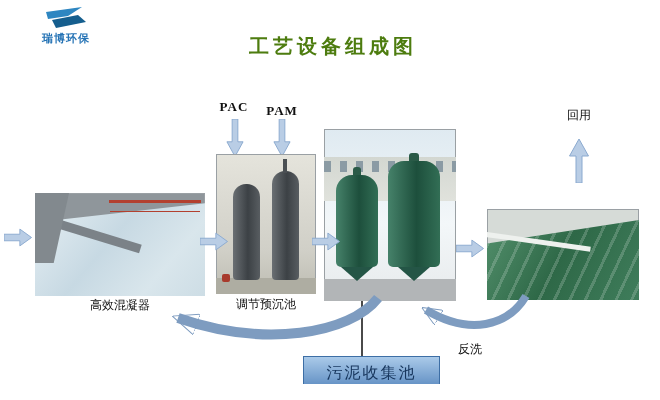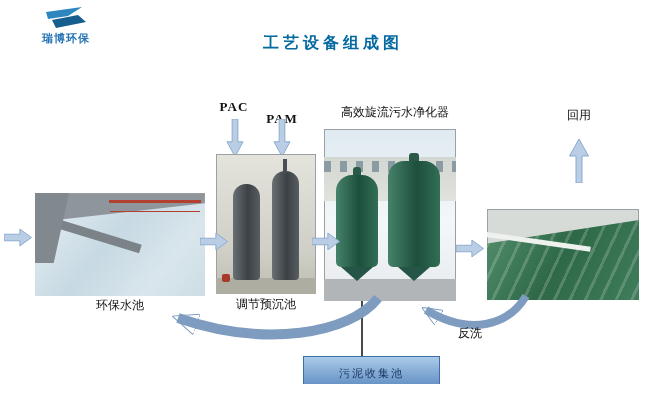--- a/index.html
+++ b/index.html
@@ -1,22 +1,22 @@
 <!DOCTYPE html>
 <html><head>
 <meta charset="utf-8">
 <style>
   html,body{margin:0;padding:0;background:#ffffff;}
   .canvas{position:relative;width:660px;height:384px;background:#fff;overflow:hidden;
           font-family:"Liberation Serif","DejaVu Serif",serif;}
   .abs{position:absolute;}
 
   
-  .title{left:160px;top:33px;width:346px;text-align:center;font-size:16px;font-weight:700;
-         letter-spacing:4px;color:#0369a1;}
+  .title{left:160px;top:33px;width:346px;text-align:center;font-size:20px;font-weight:700;
+         letter-spacing:4px;color:#4d7c0f;}
   .brand-text{left:28px;top:31px;width:76px;text-align:center;font-size:11px;font-weight:700;
               color:#2573b5;letter-spacing:1px;}
   .label{font-size:12px;color:#111;text-align:center;}
   .dosing-label{font-size:13px;font-weight:700;color:#111;text-align:center;letter-spacing:1px;}
 
   
   .ba{fill:#b9cde5;stroke:#8aa9cf;stroke-width:1;}
   .arrow svg{display:block;}
 
   
@@ -67,51 +67,50 @@
            clip-path:polygon(0 38%,100% 12%,100% 100%,0 100%);}
   .e-edge{position:absolute;left:-6px;top:30px;width:110px;height:5px;background:#eef1ee;transform:rotate(8deg);}
 
   
   .vline{left:361px;top:301px;width:2px;height:55px;background:#4a4a4a;}
   .curve path{fill:none;stroke:#7e9cc0;}
 
   
   .sludge{left:303px;top:356px;width:135px;height:32px;border:1px solid #3d6ea5;
           background:linear-gradient(#aacae9,#5b8ac0);display:flex;align-items:center;justify-content:center;
-          font-size:11px;color:#17365d;letter-spacing:2px;}
+          font-size:16px;color:#17365d;letter-spacing:2px;}
 </style>
 </head>
 <body>
 
 <div class="canvas">
 
   <div class="abs" style="left:44px;top:7px">
     <svg width="44" height="22" viewBox="0 0 44 22">
       <polygon points="2,5 38,0 24,9 4,12" fill="#2e86c1"></polygon>
       <polygon points="8,13 34,8 42,15 12,21" fill="#155e8e"></polygon>
     </svg>
   </div>
   <div class="abs brand-text">瑞博环保</div>
 
   <div class="abs title">工艺设备组成图</div>
 
   <div class="abs dosing-label" style="left:212px;top:99px;width:44px">PAC</div>
-  <div class="abs dosing-label" style="left:260px;top:111px;width:44px">PAM</div>
+  <div class="abs dosing-label" style="left:260px;top:103px;width:44px">PAM</div>
   <div class="abs arrow" style="left:226px;top:119px">
     <svg width="18" height="38" viewBox="0 0 18 40">
         <polygon class="ba" points="6,0 12,0 12,24 17.5,24 9,39.5 0.5,24 6,24"></polygon>
       </svg>
   </div>
   <div class="abs arrow" style="left:273px;top:119px">
     <svg width="18" height="38" viewBox="0 0 18 40">
         <polygon class="ba" points="6,0 12,0 12,24 17.5,24 9,39.5 0.5,24 6,24"></polygon>
       </svg>
   </div>
 
-  <div class="abs label" style="left:330px;top:104px;width:130px">高效旋流污水净化器</div>
 
   <div class="abs label" style="left:559px;top:107px;width:40px">回用</div>
   <div class="abs arrow" style="left:569px;top:139px">
     <svg width="20" height="44" viewBox="0 0 20 44">
         <polygon class="ba" points="10,0 19.5,17 13,17 13,44 7,44 7,17 0.5,17"></polygon>
       </svg>
   </div>
 
   <div class="abs arrow" style="left:4px;top:228px">
     <svg width="28" height="19" viewBox="0 0 30 20">
@@ -133,21 +132,21 @@
         <polygon class="ba" points="0,6.5 17,6.5 17,1 29.5,10 17,19 17,13.5 0,13.5"></polygon>
       </svg>
   </div>
 
   <div class="photo pool1">
     <div class="p1-water"></div>
     <div class="p1-beam"></div>
     <div class="p1-wall"></div>
     <div class="p1-rail"></div>
   </div>
-  <div class="abs label" style="left:35px;top:297px;width:170px">环保水池</div>
+  <div class="abs label" style="left:35px;top:297px;width:170px">高效混凝器</div>
 
   <div class="photo coag">
     <div class="c-ground"></div>
     <div class="c-tank c-t1"></div>
     <div class="c-tank c-t2"></div>
     <div class="c-pipe"></div>
     <div class="c-valve"></div>
   </div>
   <div class="abs label" style="left:216px;top:296px;width:100px">调节预沉池</div>
 
@@ -180,19 +179,19 @@
   </svg>
 
   <svg class="abs curve" style="left:408px;top:292px" width="125" height="52" viewBox="0 0 125 52">
     <defs>
       <marker id="ah2" markerUnits="userSpaceOnUse" markerWidth="20" markerHeight="17" refX="15" refY="8.5" orient="auto">
         <path d="M0,0 L20,8.5 L0,17 z" fill="#7e9cc0"></path>
       </marker>
     </defs>
     <path d="M 118 4 C 100 34, 62 44, 18 18" stroke-width="8" marker-end="url(#ah2)"></path>
   </svg>
-  <div class="abs label" style="left:448px;top:325px;width:44px">反洗</div>
+  <div class="abs label" style="left:448px;top:341px;width:44px">反洗</div>
 
   <div class="abs sludge">
     <span>污泥收集池</span>
   </div>
 
 </div>
 
 </body></html>

